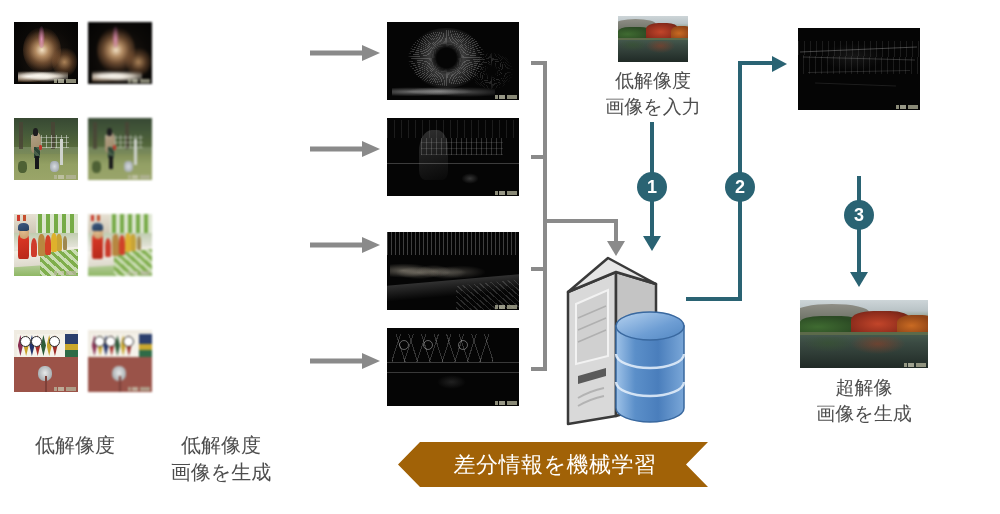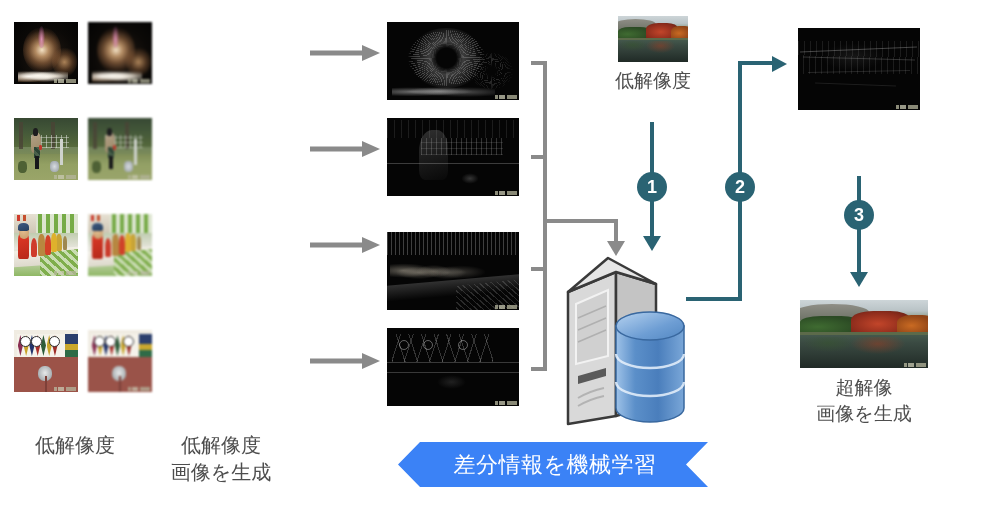--- a/index.html
+++ b/index.html
@@ -190,21 +190,21 @@
          transform:rotate(2deg);}
   .d5-tree{left:18%;top:18%;width:54%;height:34%;
     background:radial-gradient(ellipse at 50% 50%,rgba(120,120,120,.16),transparent 68%);}
   .col-label{position:absolute;text-align:center;font-size:20px;line-height:27px;color:#4d4d4d;}
   .note{position:absolute;text-align:center;font-size:19px;line-height:26px;color:#4d4d4d;}
 
   
   .banner{position:absolute;display:flex;align-items:center;justify-content:center;
     color:#fff;font-size:22px;letter-spacing:.5px;}
   .banner span{position:relative;z-index:2;padding-left:4px;}
-  .banner.gray{background:#3b82f6;
+  .banner.gray{background:#a16207;
     clip-path:polygon(0 50%,22px 0,100% 0,calc(100% - 22px) 50%,100% 100%,22px 100%);font-family:Liberation Serif, serif;}
   .banner.teal{background:#2a6373;
     clip-path:polygon(0 50%,22px 0,100% 0,calc(100% - 22px) 50%,100% 100%,22px 100%);}
 
   
   .gline{position:absolute;background:#8a8a8a;}
   .tline{position:absolute;background:#2a6373;}
 
   .num{position:absolute;width:30px;height:30px;border-radius:50%;background:#2a6373;
     color:#fff;font-size:18px;font-weight:bold;display:flex;align-items:center;
@@ -417,20 +417,21 @@
     <div class="lyr al-tree-g"></div>
       <div class="lyr al-tree-r"></div>
     <div class="lyr al-tree-o"></div>
       <div class="lyr al-bank"></div>
     <div class="lyr al-water"></div>
       <div class="lyr al-refl-g"></div>
     <div class="lyr al-refl-r"></div>
   </div>
   <div class="note" style="left:573px;top:68px;width:160px;">
     <div>低解像度</div>
+    <div>画像を入力</div>
   </div>
 
   <div class="tline" style="left:650px;top:122px;width:4px;height:118px;"></div>
   <svg class="abs" style="left:642px;top:236px;" width="20" height="16" viewBox="0 0 20 16">
     <path d="M1 0 L19 0 L10 15 Z" fill="#2a6373"></path>
   </svg>
   <div class="num" style="left:637px;top:172px;">1</div>
 
   <svg class="server" style="left:560px;top:248px;" width="130" height="182" viewBox="0 0 130 182">
 

